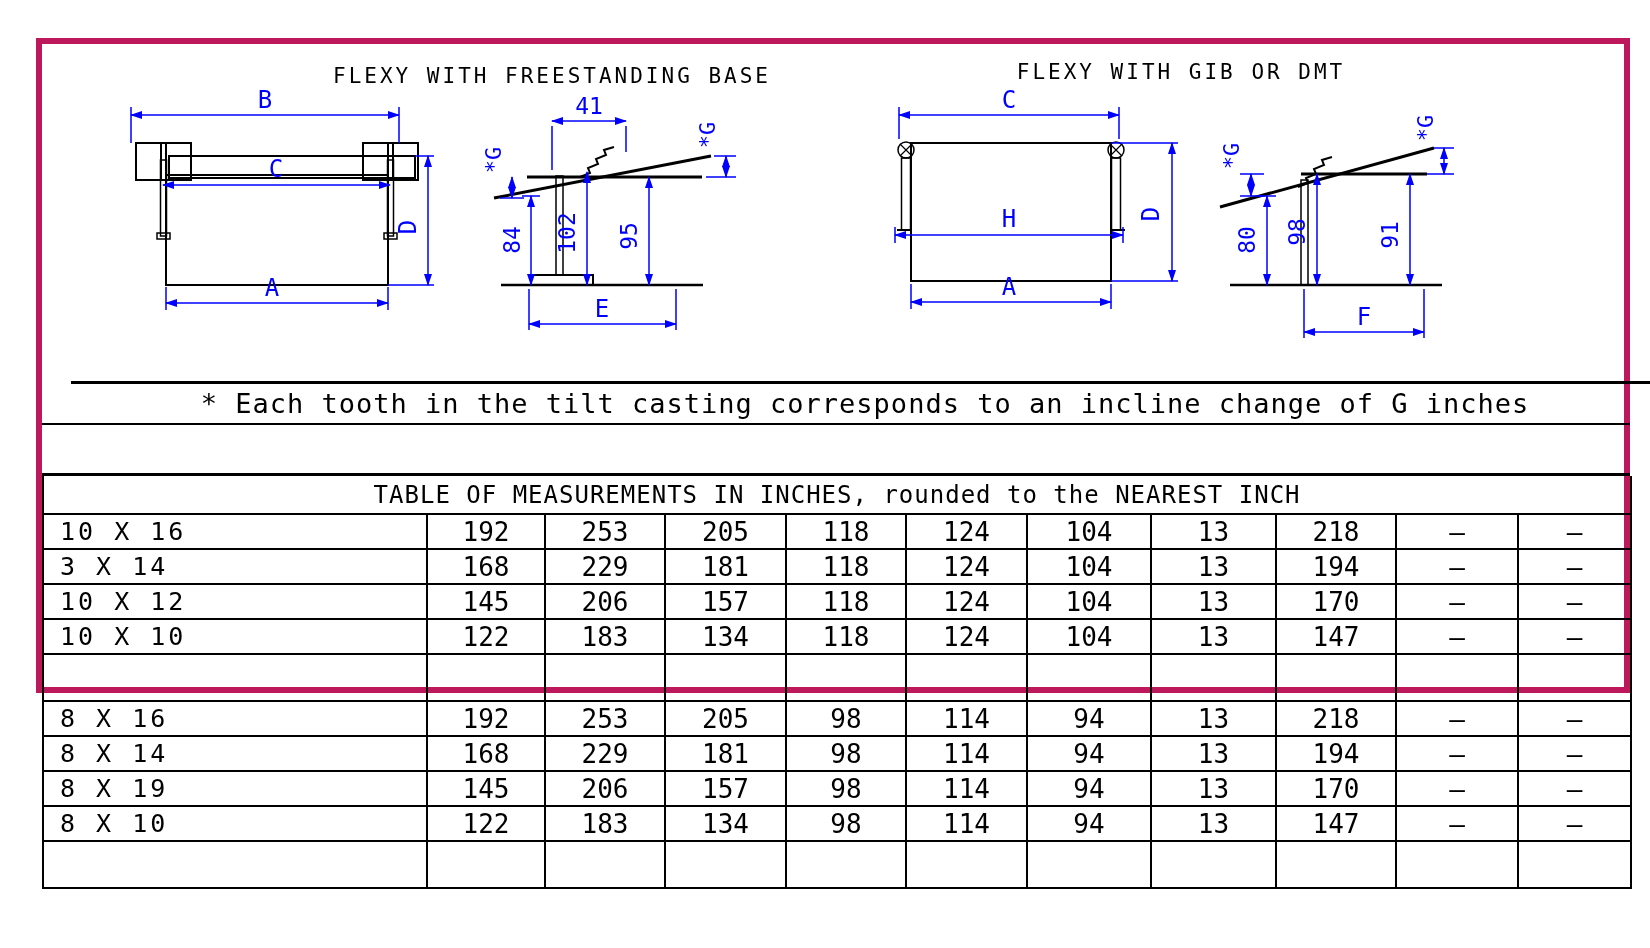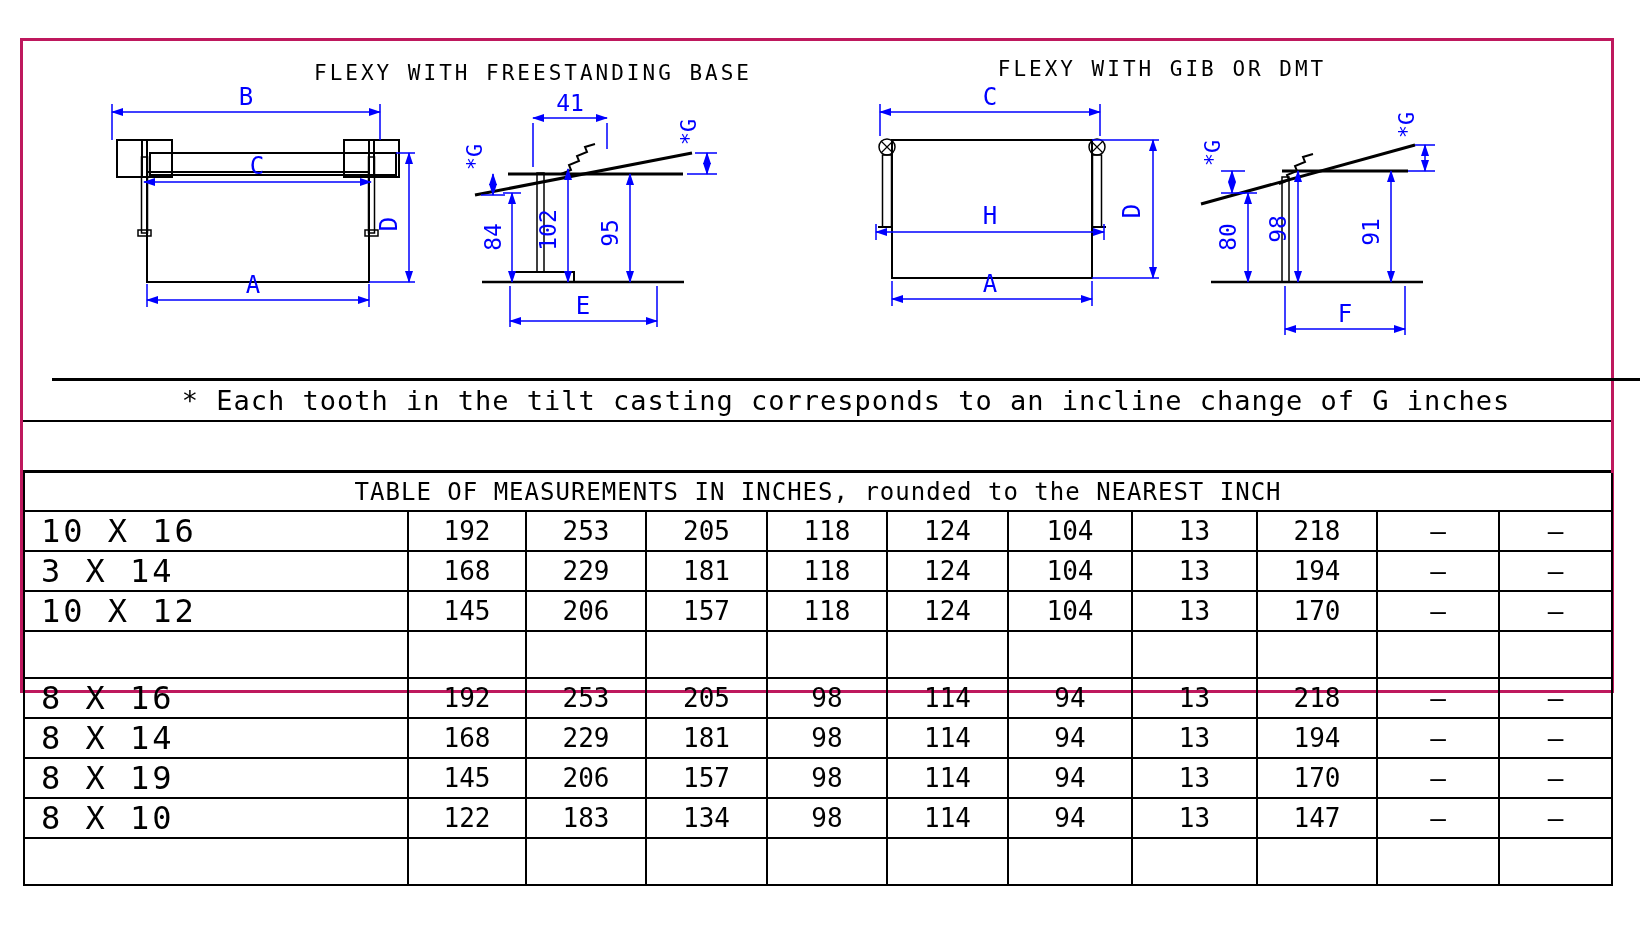--- a/index.html
+++ b/index.html
@@ -2,22 +2,22 @@
 <html><head>
 <meta charset="utf-8">
 <style>
   html,body{margin:0;padding:0;background:#ffffff;}
   .sheet{
     position:relative;width:1650px;height:948px;background:#ffffff;
     font-family:"DejaVu Sans Mono",monospace;color:#000;
     overflow:hidden;
   }
   .frame{
-    position:absolute;left:20px;top:38px;width:1594px;height:655px;
-    border:3px solid #be185d;box-sizing:border-box;background:#fff;
+    position:absolute;left:36px;top:38px;width:1594px;height:655px;
+    border:6px solid #be185d;box-sizing:border-box;background:#fff;
   }
   .drawings{position:relative;width:1588px;height:337px;}
   .drawings svg{display:block;}
   .note-row{
     width:1588px;height:42px;border-top:3px solid #000;box-sizing:border-box;
     display:flex;align-items:center;justify-content:center;
     font-size:27px;letter-spacing:1px;white-space:nowrap;margin-left:29px;
   }
   .spacer-row{
     width:1588px;height:50px;border-top:2px solid #000;box-sizing:border-box;
@@ -32,21 +32,21 @@
     border:2px solid #000;padding:0;overflow:hidden;white-space:nowrap;
     font-weight:normal;vertical-align:middle;
   }
   tr.title-row td{
     border-top:none;height:37px;text-align:center;
     font-size:24px;letter-spacing:1px;margin-top:38px;
   }
   tr.header-row th{height:30px;font-size:25px;text-align:center;}
   tr.header-row th.size-col{text-align:left;padding-left:8px;letter-spacing:2px;}
   tr.data-row td{height:33px;font-size:26px;text-align:center;}
-  tr.data-row td.size-col{text-align:left;padding-left:16px;letter-spacing:3px;font-size:32px;}
+  tr.data-row td.size-col{text-align:left;padding-left:16px;letter-spacing:3px;font-size:25px;}
   tr.blank-row td{height:45px;}
   
   .ptxt{font-family:"DejaVu Sans Mono",monospace;fill:#000;}
   .dtxt{font-family:"DejaVu Sans Mono",monospace;fill:#0000ff;}
 </style>
 </head>
 <body>
 
 <div class="sheet">
   <div class="frame">
@@ -238,20 +238,33 @@
               <td>206</td>
               <td>157</td>
               <td>118</td>
               <td>124</td>
               <td>104</td>
               <td>13</td>
               <td>170</td>
               <td>–</td>
               <td>–</td>
             </tr>
+            <tr class="data-row">
+              <td class="size-col">10 X 10</td>
+              <td>122</td>
+              <td>183</td>
+              <td>134</td>
+              <td>118</td>
+              <td>124</td>
+              <td>104</td>
+              <td>13</td>
+              <td>147</td>
+              <td>–</td>
+              <td>–</td>
+            </tr>
             <tr class="blank-row">
               <td class="size-col"></td>
               <td></td>
               <td></td>
               <td></td>
               <td></td>
               <td></td>
               <td></td>
               <td></td>
               <td></td>

